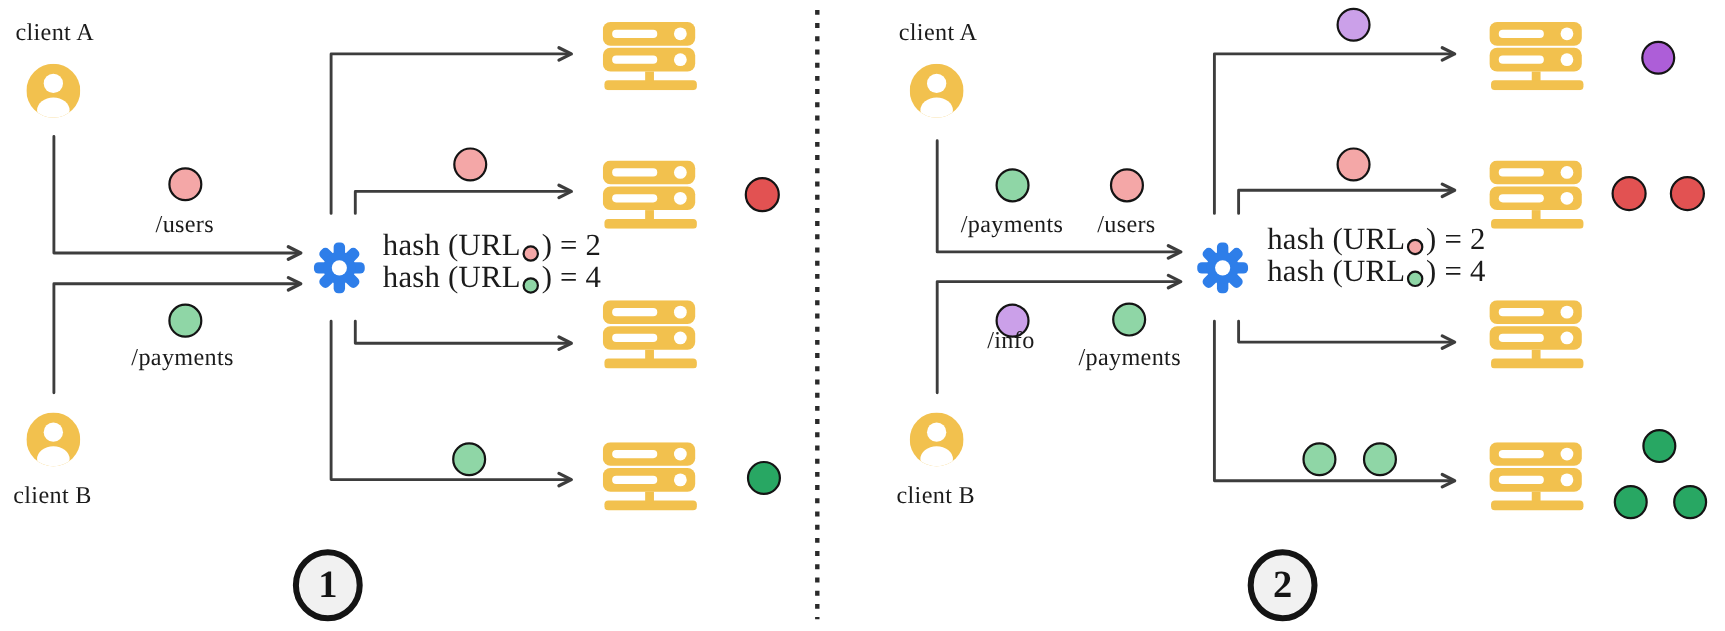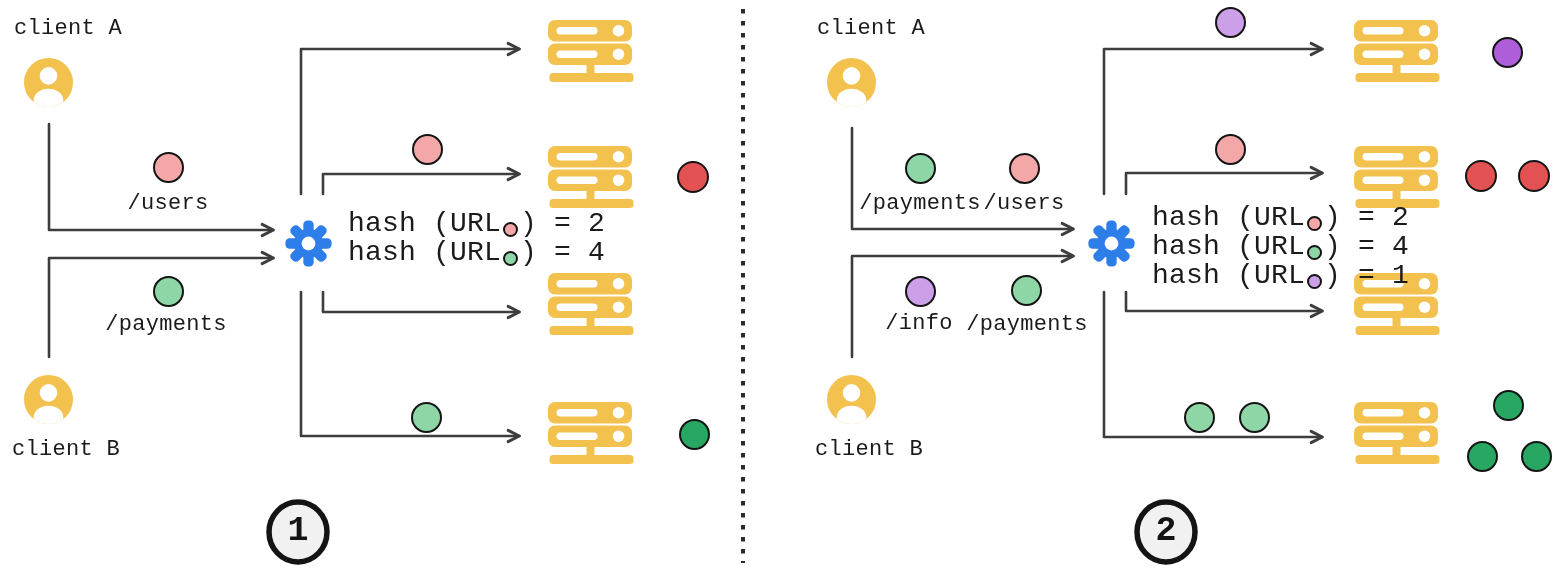--- a/index.html
+++ b/index.html
@@ -1,18 +1,18 @@
 <!DOCTYPE html>
 <html style="--yellow: #F2C14E; --blue: #2E7EE9; --pink: #F4A7A7; --red: #E25252; --green-light: #8FD6A6; --green-dark: #28A763; --purple-light: #CBA0E9; --purple-dark: #AD5ED8; --line: #3d3d3d; --badge-fill: #F1F1F1; --text: #1b1b1b;"><head>
 <meta charset="utf-8">
 <style>
   html,body { margin:0; padding:0; background:#fff; }
   .stage {
     position:relative; width:1568px; height:574px; background:#ffffff;
-    font-family:Liberation Mono, monospace; color:#1b1b1b; overflow:hidden;
+    font-family:Liberation Serif, serif; color:#1b1b1b; overflow:hidden;
   }
   .overlay { position:absolute; left:0; top:0; }
   .lbl {
     position:absolute; font-size:22px; line-height:1.1; white-space:nowrap;
     color:#1b1b1b; letter-spacing:0.3px;
   }
   .lbl.centered { transform:translateX(-50%); }
   .dot {
     position:absolute; border-radius:50%; border:2.6px solid #141414;
     box-sizing:border-box;
@@ -147,27 +147,26 @@
   <div class="lbl" style="left:817px; top:17px;">client A</div>
   <div class="lbl" style="left:815px; top:438px;">client B</div>
 
   <div class="dot" style="left: 905px; top: 153px; width: 31px; height: 31px; background-color: rgb(143, 214, 166);"></div>
   <div class="dot" style="left: 1009px; top: 153px; width: 31px; height: 31px; background-color: rgb(244, 167, 167);"></div>
   <div class="lbl centered" style="left:920px; top:192px;">/payments</div>
   <div class="lbl centered" style="left:1024px; top:192px;">/users</div>
 
   <div class="dot" style="left: 905px; top: 276px; width: 31px; height: 31px; background-color: rgb(203, 160, 233);"></div>
   <div class="dot" style="left: 1011px; top: 275px; width: 31px; height: 31px; background-color: rgb(143, 214, 166);"></div>
-  <div class="lbl centered" style="left:919px; top:312px;">/info</div>
+  <div class="lbl centered" style="left:919px; top:297px;">/info</div>
   <div class="lbl centered" style="left:1027px; top:313px;">/payments</div>
 
   <div class="hash-block" style="left:1152px; top:203px;">
     <div class="hash-line"><span>hash (URL</span><span class="subdot" style="background-color: rgb(244, 167, 167);"></span><span>) = 2</span></div>
     <div class="hash-line"><span>hash (URL</span><span class="subdot" style="background-color: rgb(143, 214, 166);"></span><span>) = 4</span></div>
-    <div class="hash-line"><span>hash (URL</span><span class="subdot" style="background-color: rgb(203, 160, 233);"></span><span>) = 1</span></div>
   </div>
 
   <div class="dot" style="left: 1215px; top: 7px; width: 31px; height: 31px; background-color: rgb(203, 160, 233);"></div>
   <div class="dot" style="left: 1215px; top: 134px; width: 31px; height: 31px; background-color: rgb(244, 167, 167);"></div>
   <div class="dot" style="left: 1184px; top: 402px; width: 31px; height: 31px; background-color: rgb(143, 214, 166);"></div>
   <div class="dot" style="left: 1239px; top: 402px; width: 31px; height: 31px; background-color: rgb(143, 214, 166);"></div>
 
   <div class="dot" style="left: 1492px; top: 37px; width: 31px; height: 31px; background-color: rgb(173, 94, 216);"></div>
   <div class="dot" style="left: 1465px; top: 160px; width: 32px; height: 32px; background-color: rgb(226, 82, 82);"></div>
   <div class="dot" style="left: 1518px; top: 160px; width: 32px; height: 32px; background-color: rgb(226, 82, 82);"></div>

